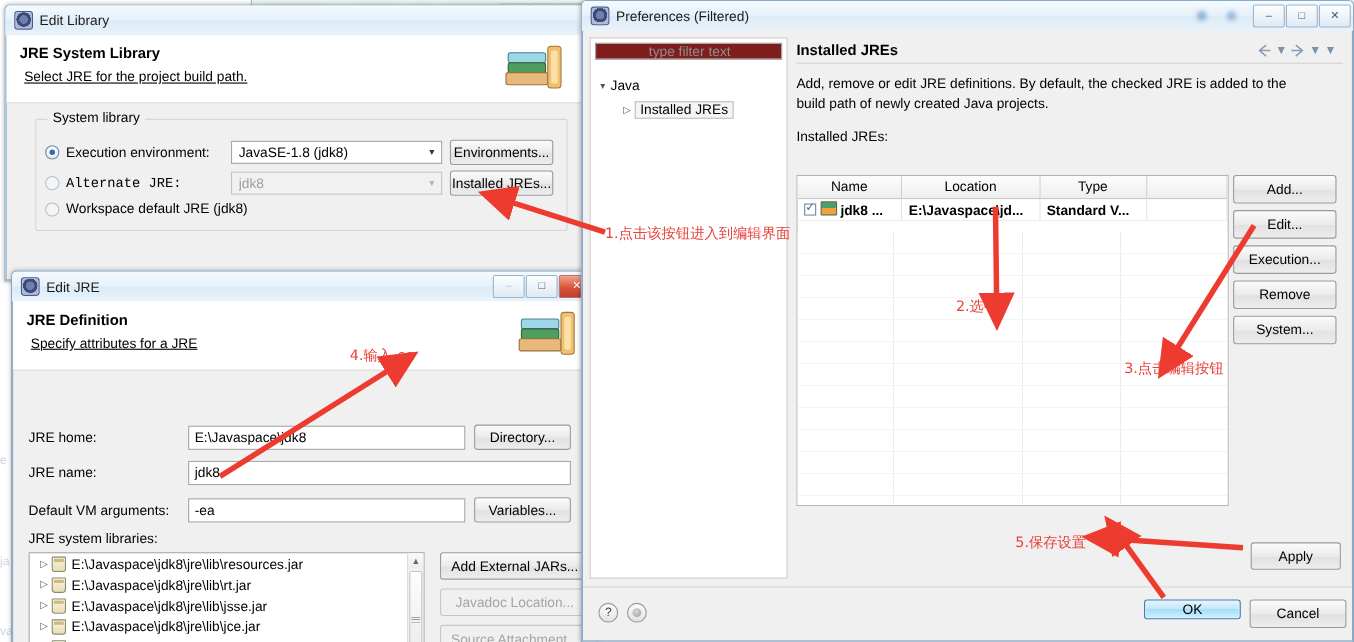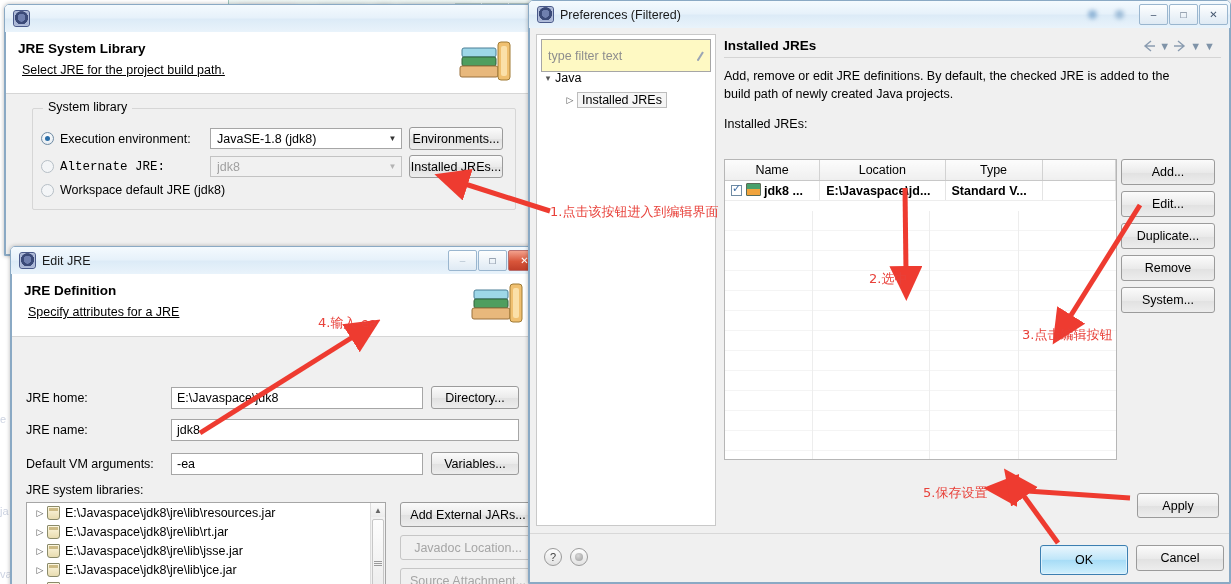--- a/index.html
+++ b/index.html
@@ -127,23 +127,23 @@
   }
   .btn.disabled{color:#a5a5a5;border-color:#c6c6c6;background:#f0f0f0;}
   .btn.primary{
     border:1px solid #3c7fb1;border-radius:3px;
     background:linear-gradient(#eaf6fd,#bfe6f9 48%,#a6dcf6 50%,#d0f0fd);
     box-shadow:0 0 0 1px #dff2fc inset;
   }
 
   
   .filter-box{
-    box-sizing:border-box;height:33px;border:1px solid #a6a6a6;background:#fef9c3;
+    box-sizing:border-box;height:15px;border:1px solid #a6a6a6;background:#7f1d1d;
     display:flex;align-items:center;padding:0 4px 0 6px;
-    font-size:12.5px;color:#8e8e8e;
+    font-size:12.5px;color:#8e8e8e;flex-direction:column;
   }
   .filter-box .ph{flex:1;}
   .tree-item{display:flex;align-items:center;font-size:12.5px;}
   .tw{width:14px;text-align:center;color:#555;font-size:9px;flex:none;}
   .sel-box{border:1px solid #bdbdbd;background:#f5f5f5;padding:0 4px;}
 
   table.jre{border-collapse:collapse;width:100%;font-size:12.5px;}
   table.jre th{
     font-weight:normal;text-align:center;padding:3px 6px;
     background:linear-gradient(#fcfcfc,#efefef);
@@ -233,20 +233,21 @@
     <div class="wbtn">✖</div>
   </div>
 </div>
 <div class="left-faint" style="top:413px;">e</div>
 <div class="left-faint" style="top:505px;">ja</div>
 <div class="left-faint" style="top:568px;">va</div>
 
 <div class="dlg dlg-frame" id="edit-library" style="left:4px;top:4px;width:528px;height:252px;">
   <div class="titlebar">
     <div class="title-icon"></div>
+    <div class="title-text">Edit Library</div>
   </div>
   <div class="dlg-body" style="position:absolute;left:0;right:0;top:27px;bottom:0;">
     <div class="hdr" style="height:62px;box-sizing:border-box;">
       <h1>JRE System Library</h1>
       <p>Select JRE for the project build path.</p>
       <svg class="books" viewBox="0 0 58 48">
         <rect x="4" y="10" width="34" height="9" rx="2" fill="#9ed7e8" stroke="#4b7f96"></rect>
         <rect x="4" y="19" width="34" height="9" rx="2" fill="#4f9e5f" stroke="#31603b"></rect>
         <rect x="2" y="28" width="38" height="11" rx="2" fill="#e8b87c" stroke="#9a713c"></rect>
         <rect x="40" y="4" width="12" height="38" rx="3" fill="#f0c070" stroke="#a07a34"></rect>
@@ -452,34 +453,34 @@
         <div style="position:absolute;left:0;right:0;top:51px;bottom:0;
                     background-image:linear-gradient(to right,transparent 87px,#ededed 87px 88px,transparent 88px),
                                      linear-gradient(to right,transparent 204px,#ededed 204px 205px,transparent 205px),
                                      linear-gradient(to right,transparent 293px,#ededed 293px 294px,transparent 294px),
                                      repeating-linear-gradient(#fff 0 19px,#f4f4f4 19px 20px);"></div>
       </div>
 
       <div id="pref-side-buttons" style="position:absolute;left:399px;top:125px;width:94px;">
           <div class="btn" style="width: 94px; height: 26px; margin-bottom: 6px;">Add...</div>
           <div class="btn" style="width: 94px; height: 26px; margin-bottom: 6px;">Edit...</div>
-          <div class="btn" style="width: 94px; height: 26px; margin-bottom: 6px;">Duplicate...</div>
+          <div class="btn" style="width: 94px; height: 26px; margin-bottom: 6px;">Execution...</div>
           <div class="btn" style="width: 94px; height: 26px; margin-bottom: 6px;">Remove</div>
           <div class="btn" style="width: 94px; height: 26px; margin-bottom: 6px;">System...</div>
         </div>
 
       <div class="btn" style="position:absolute;right:4px;bottom:8px;width:82px;height:25px;">Apply</div>
     </div>
 
     <div class="bottombar">
       <div style="position:absolute;left:14px;top:14px;display:flex;gap:8px;">
         <div class="circ-btn">?</div>
         <div class="circ-btn dot"></div>
       </div>
-      <div class="btn primary" style="position:absolute;right:101px;top:11px;width:88px;height:30px;font-weight:normal;">OK</div>
+      <div class="btn primary" style="position:absolute;right:101px;top:11px;width:88px;height:18px;font-weight:normal;">OK</div>
       <div class="btn" style="position:absolute;right:5px;top:11px;width:88px;height:26px;">Cancel</div>
     </div>
   </div>
 </div>
 
 <svg class="arrows" viewBox="0 0 1231 584">
   <defs>
     <marker id="ah" markerWidth="7" markerHeight="7" refX="1.2" refY="3.3" orient="auto">
       <path d="M0,0 L7,3.3 L0,6.6 z" fill="#ee3b30"></path>
     </marker>

